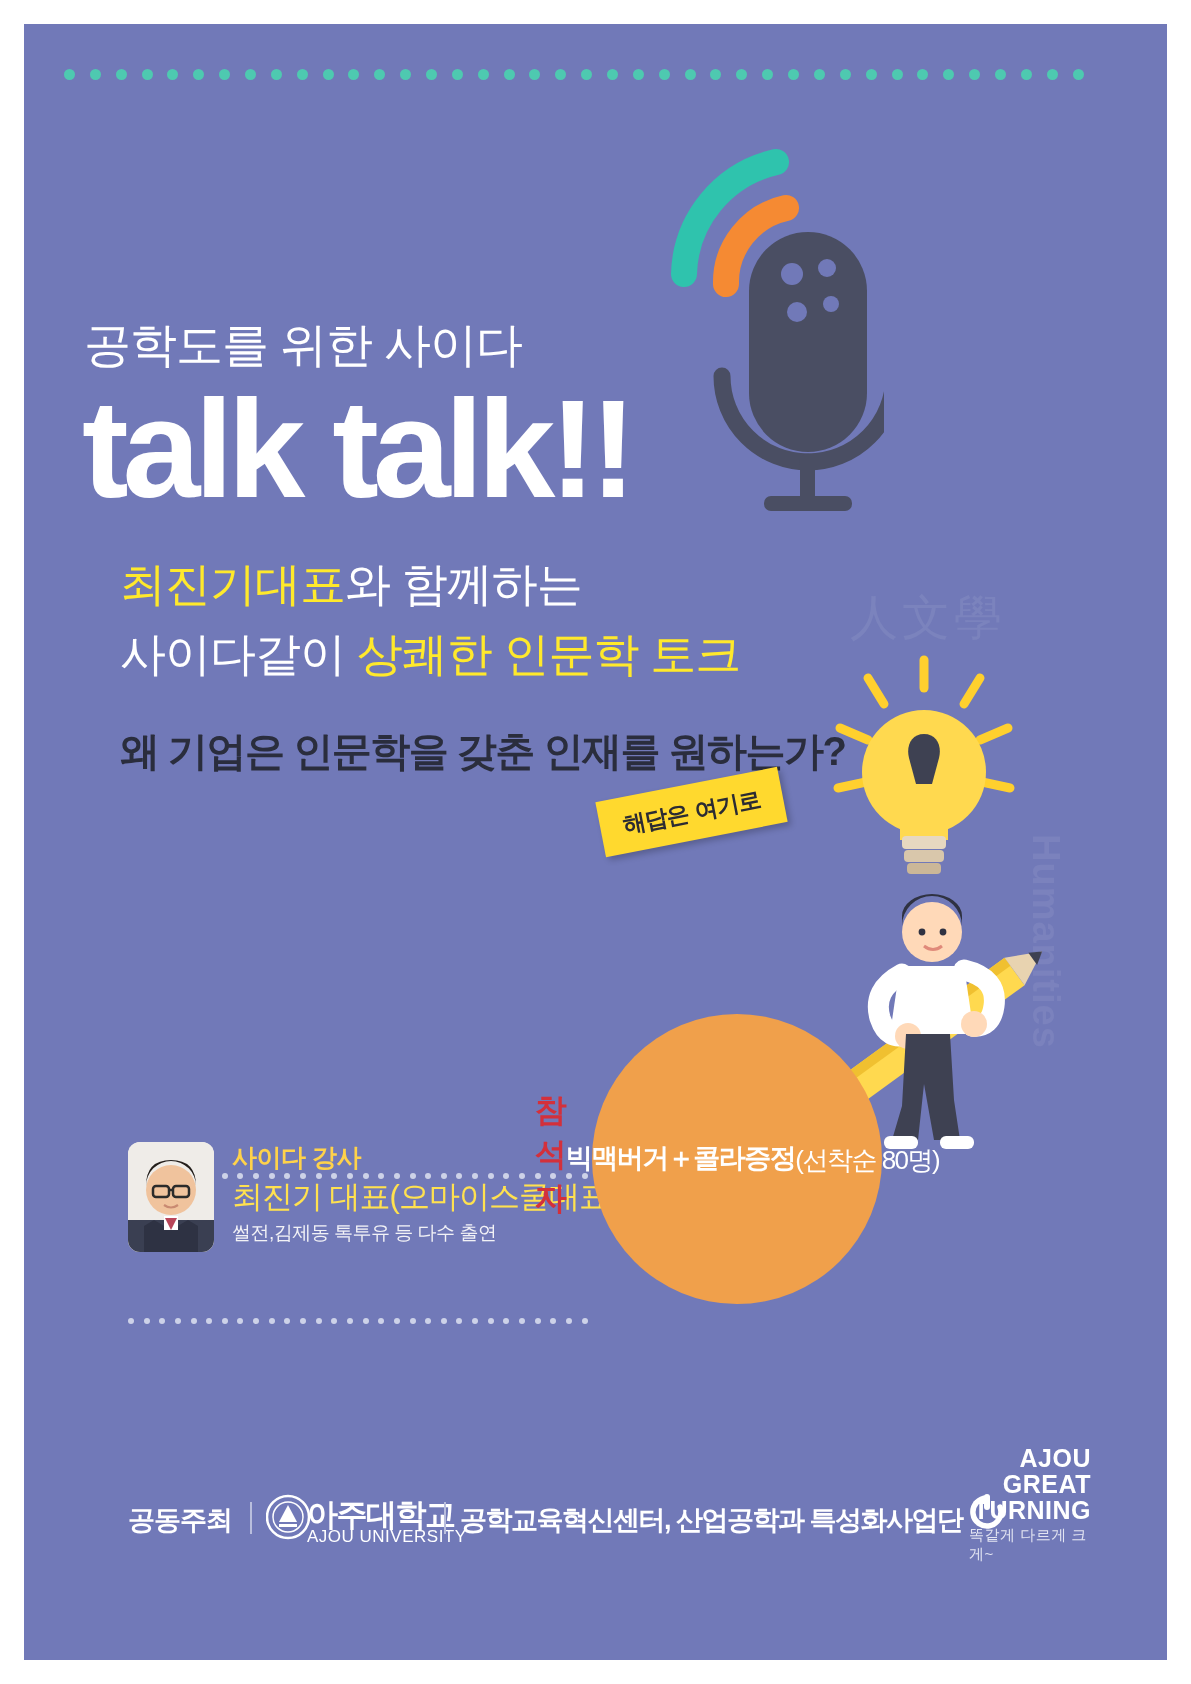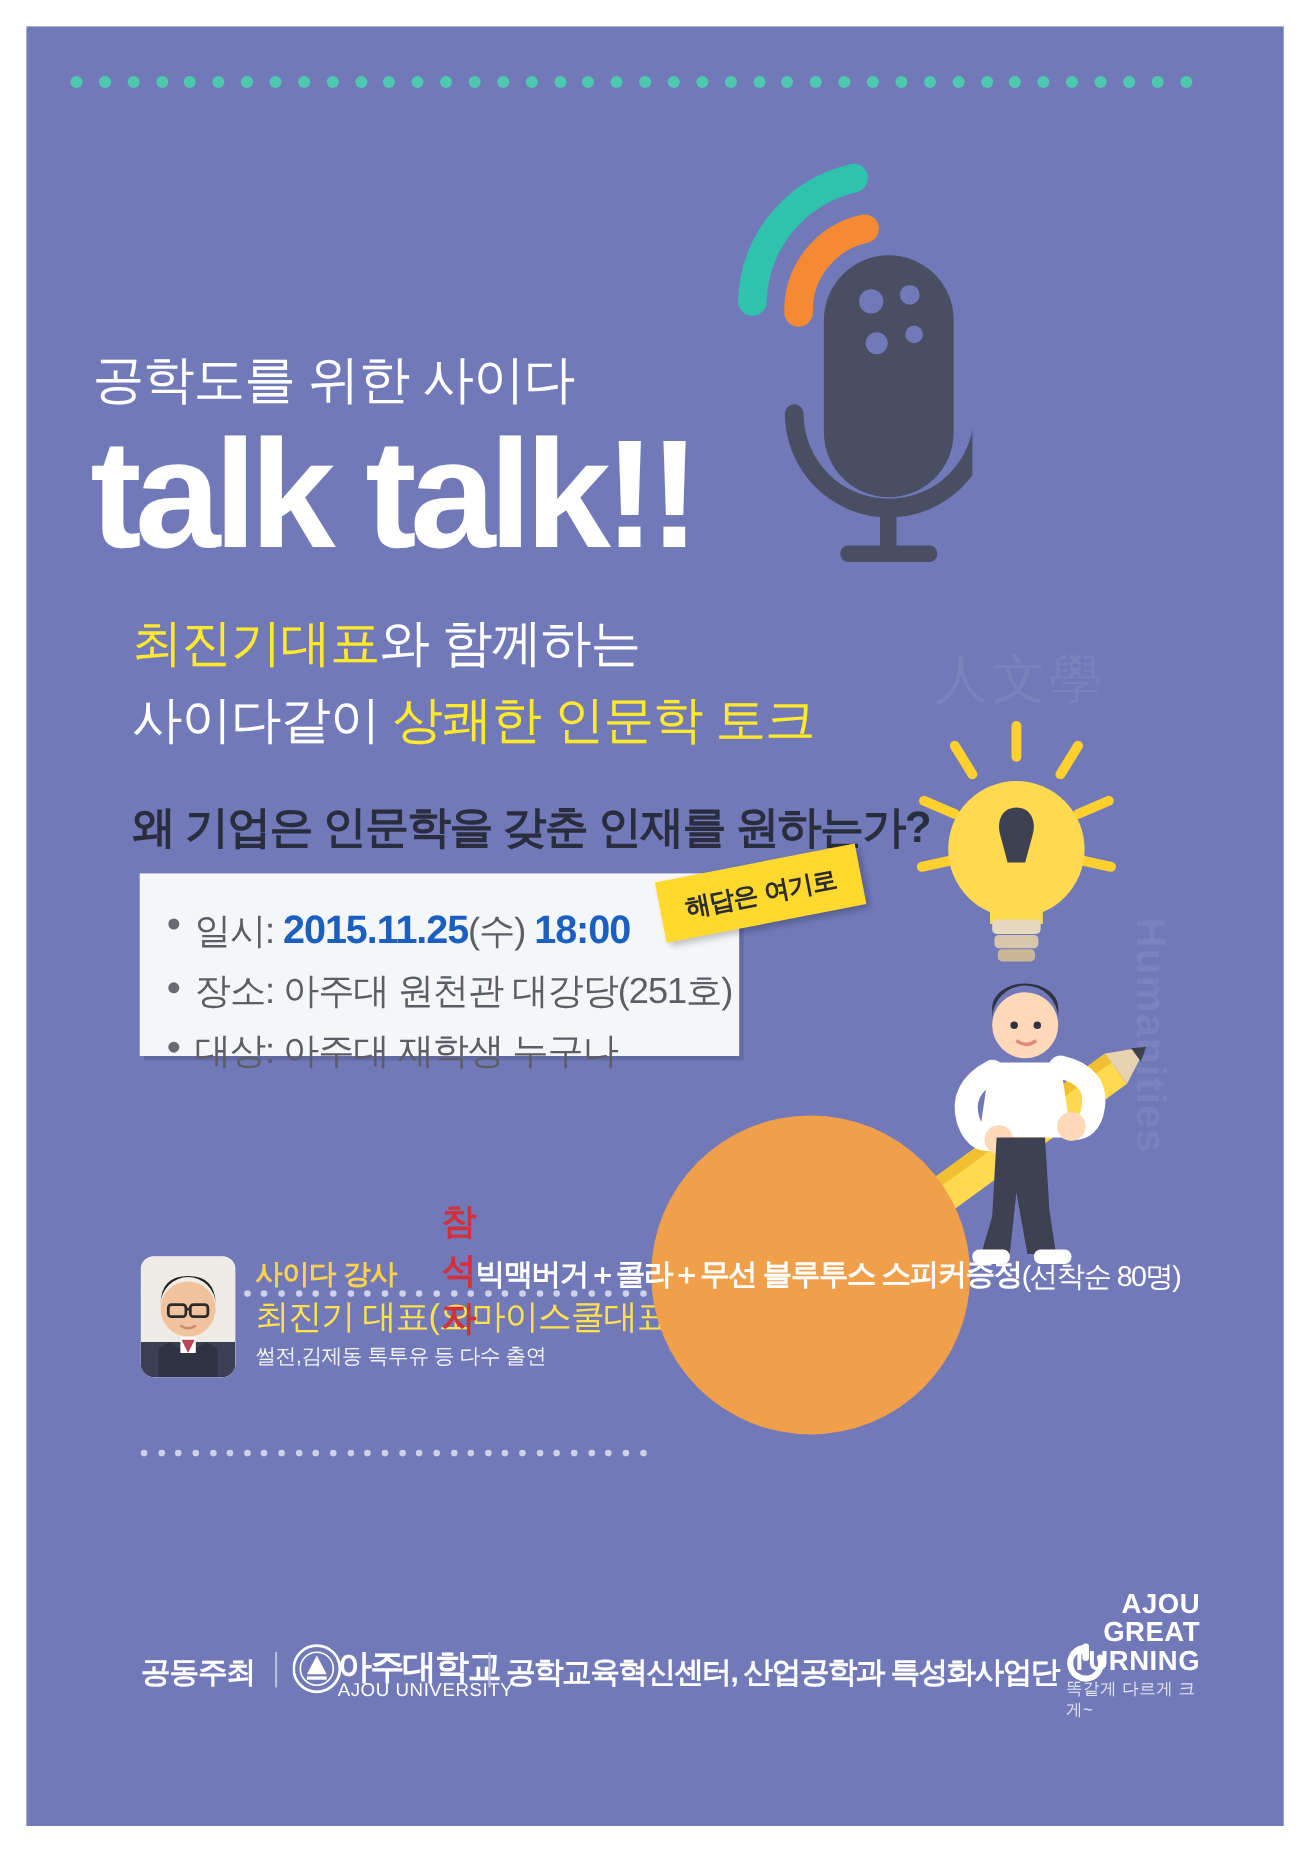--- a/index.html
+++ b/index.html
@@ -299,37 +299,20 @@
       <path d="M88 100 q-30 16 -22 44 q8 24 28 16" stroke="#ffffff" stroke-width="21" fill="none" stroke-linecap="round"></path>
       <circle cx="160" cy="150" r="13" fill="#ffd9b8"></circle>
       <circle cx="94" cy="162" r="13" fill="#ffd9b8"></circle>
 
       <path d="M92 160 l-4 72 l-10 34 h26 l6 -56 l10 56 h26 l-6 -40 l-4 -66 z" fill="#3e4152"></path>
       <rect x="70" y="262" width="34" height="13" rx="6" fill="#ffffff"></rect>
       <rect x="126" y="262" width="34" height="13" rx="6" fill="#ffffff"></rect>
     </svg>
   </div>
 
-  <div class="infobox">
-    <ul>
-      <li>
-        <span class="gr">일시:</span>
-        <span class="blue">2015.11.25</span><span class="gr">(수)</span>
-        <span class="blue">18:00</span>
-      </li>
-      <li>
-        <span class="gr">장소:</span>
-        <span class="gr">아주대 원천관 대강당(251호)</span>
-      </li>
-      <li>
-        <span class="gr">대상:</span>
-        <span class="gr">아주대 재학생 누구나</span>
-      </li>
-    </ul>
-  </div>
 
   <div class="sticky">
     <span>해답은 여기로</span>
   </div>
 
   <div class="dots-line" style="left:104px; top:1148px; width:460px;">
     <i></i>
       <i></i>
       <i></i>
       <i></i>
@@ -408,21 +391,20 @@
       <path d="M36 63 q7 5 14 0" stroke="#c98a72" stroke-width="2.2" fill="none"></path>
     </svg>
   </div>
   <div class="sp-role">사이다 강사</div>
   <div class="sp-name">최진기 대표(오마이스쿨대표)</div>
   <div class="sp-note">썰전,김제동 톡투유 등 다수 출연</div>
 
   <div class="circle">
     <div class="c-title">참석자</div>
     <div class="c-l">빅맥버거＋콜라</div>
-    <div class="c-l">＋무선 블루투스 스피커</div>
     <div class="c-l">증정</div>
     <div class="c-l c-last">(선착순 80명)</div>
   </div>
 
   <div class="footer"></div>
   <div class="f-co">공동주최</div>
   <div class="f-div" style="left:226px;"></div>
 
   <div class="art" style="left:242px; top:1470px; width:44px; height:46px;">
     <svg width="44" height="46" viewBox="0 0 44 46">

